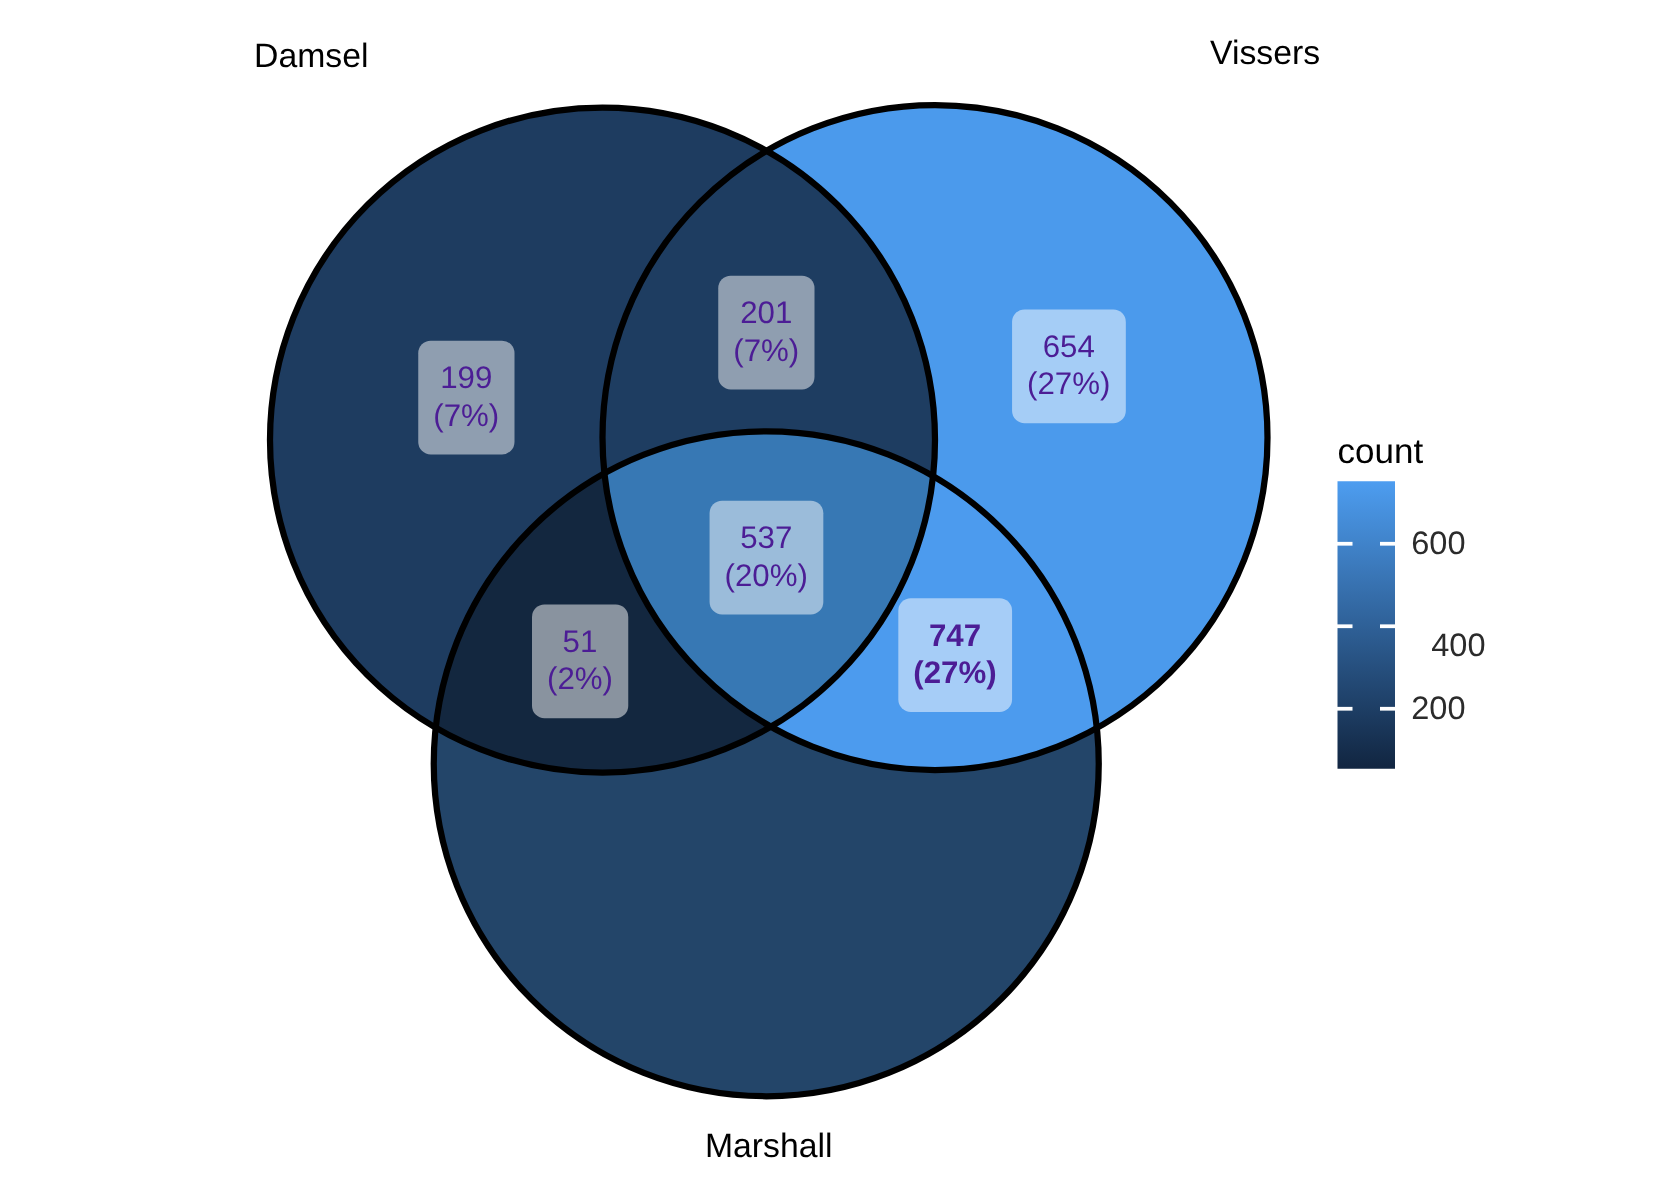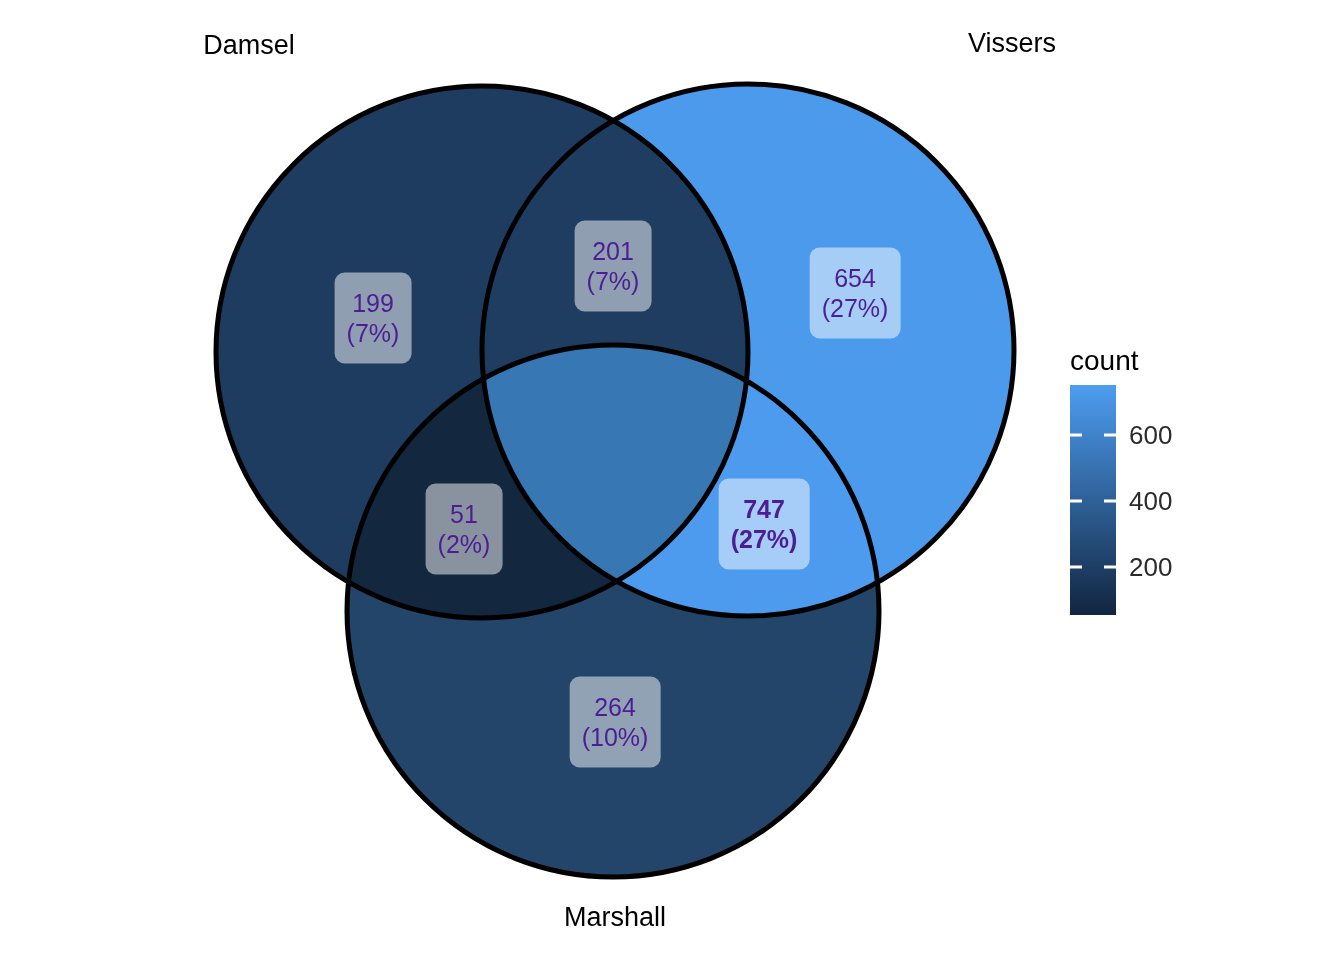--- a/index.html
+++ b/index.html
@@ -62,21 +62,21 @@
     color: #000000;
   }
   .legend-tick-label {
     position: absolute;
     left: 1129px;
     transform: translateY(-50%);
     font-size: 26px;
     color: #2b2b2b;
   }
   .lt-600 { top: 435px; }
-  .lt-400 { top: 501px; }
+  .lt-400 { top: 516px; margin-left: 16px; }
   .lt-200 { top: 567px; }
 </style>
 </head>
 <body>
 
 <div class="stage">
 
   <svg class="venn-svg" width="1344" height="960" viewBox="0 0 1344 960">
     <defs>
       <clipPath id="clipD">
@@ -134,31 +134,31 @@
     <div>(7%)</div>
   </div>
   <div class="rlabel rl-dv">
     <div>201</div>
     <div>(7%)</div>
   </div>
   <div class="rlabel rl-vissers">
     <div>654</div>
     <div>(27%)</div>
   </div>
+  <div class="rlabel rl-center">
+    <div>537</div>
+    <div>(20%)</div>
+  </div>
   <div class="rlabel rl-dm">
     <div>51</div>
     <div>(2%)</div>
   </div>
   <div class="rlabel rl-vm">
     <div>747</div>
     <div>(27%)</div>
-  </div>
-  <div class="rlabel rl-marshall">
-    <div>264</div>
-    <div>(10%)</div>
   </div>
 
   <div class="legend-title">count</div>
   <div class="legend-tick-label lt-600">600</div>
   <div class="legend-tick-label lt-400">400</div>
   <div class="legend-tick-label lt-200">200</div>
 
 </div>
 
 </body></html>

